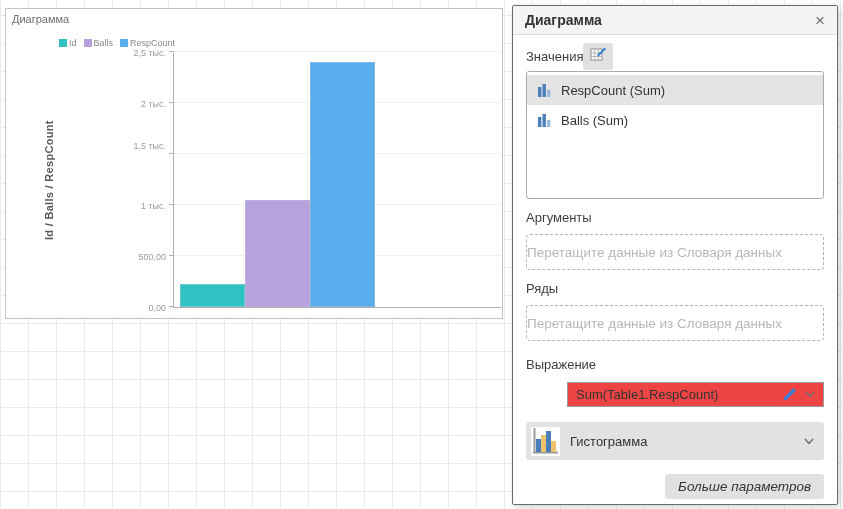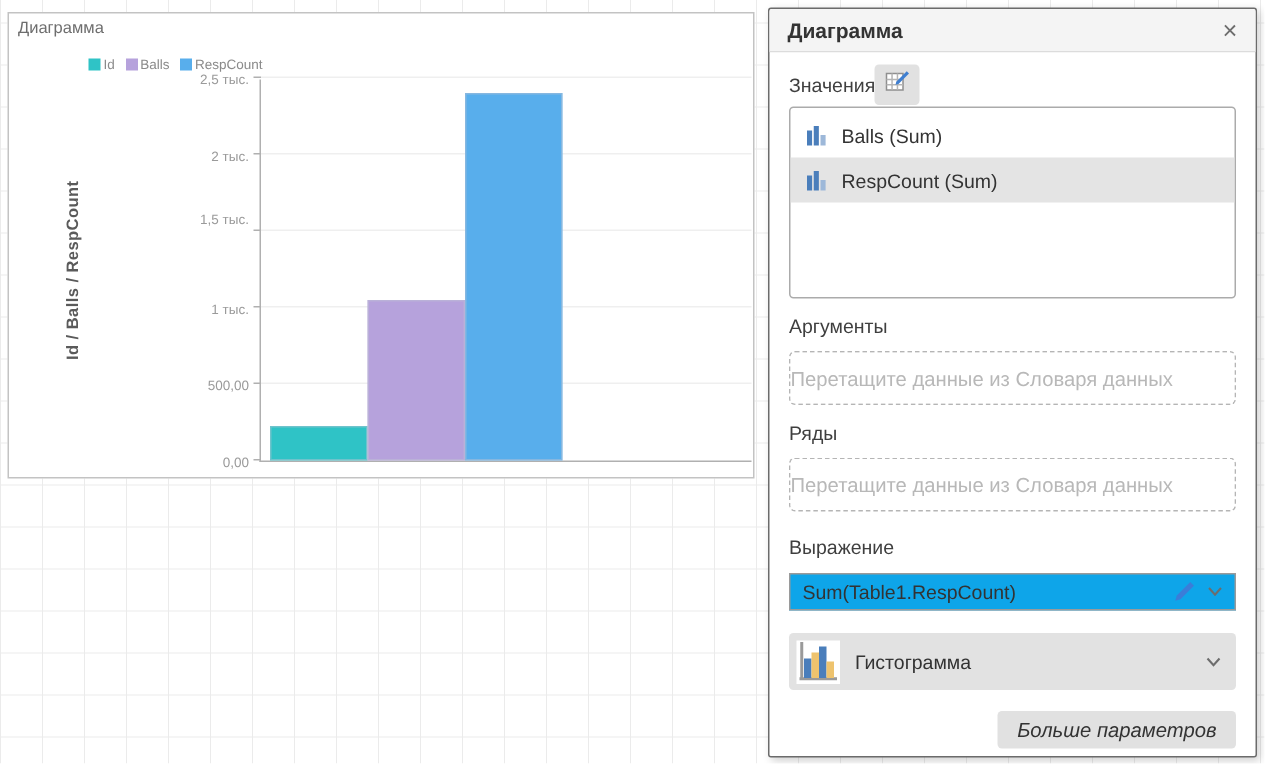--- a/index.html
+++ b/index.html
@@ -71,21 +71,21 @@
   .value-item.selected { background:#e4e4e4; }
   .sec-label { margin-top:11px; }
   .dropzone {
     margin-top:9px; height:36px; border:1px dashed #b5b5b5; border-radius:4px;
     display:flex; align-items:center; justify-content:flex-start;
   }
   .dropzone span { font-size:13.5px; color:#b8b8b8; }
   .expr-label { margin-top:16px; }
   .combo {
     margin-top:10px; height:25px; border:1px solid #9a9a9a; border-radius:0;
-    display:flex; align-items:center; padding:0 8px; gap:8px; background:#0ea5e9; cursor:pointer;
+    display:flex; align-items:center; padding:0 8px; gap:8px; background:#ef4444; cursor:pointer;margin-left:41px;
   }
   .combo-text { flex:1; font-size:13px; color:#333; white-space:nowrap; overflow:hidden; }
   .type-select {
     margin-top:15px; height:38px; background:#e2e2e2; border-radius:3px;
     display:flex; align-items:center; padding:0 10px 0 5px; gap:10px; cursor:pointer;
   }
   .type-icon { width:29px; height:29px; background:#fff; display:flex; align-items:flex-end; }
   .type-label { flex:1; font-size:13px; color:#333; }
   .btn-row { margin-top:14px; display:flex; justify-content:flex-end; }
   .btn {
@@ -158,41 +158,41 @@
               <rect x="1" y="3" width="11" height="11" fill="#fff" stroke="#8f8f8f" stroke-width="1"></rect>
               <path d="M1 7 H12 M1 10.5 H12 M4.7 3 V14 M8.3 3 V14" stroke="#b5b5b5" stroke-width="1" fill="none"></path>
               <path d="M14.5 1.5 L16 3 L9 10 L7 10.5 L7.5 8.5 Z" fill="#3f7fd1"></path>
             </svg>
           </span>
         </button>
       </div>
 
       <div class="values-list" id="values-list">
 
+  <div class="value-item selected">
+    <span style="display:flex">
+      <svg width="15" height="15" viewBox="0 0 15 15">
+        <rect x="1" y="4" width="3.4" height="10" fill="#4a7ebb"></rect>
+        <rect x="5.5" y="1" width="3.4" height="13" fill="#4a7ebb"></rect>
+        <rect x="10" y="7" width="3.4" height="7" fill="#9db8d9"></rect>
+      </svg>
+    </span>
+    <span>RespCount (Sum)</span>
+  </div>
+
   <div class="value-item">
     <span style="display:flex">
       <svg width="15" height="15" viewBox="0 0 15 15">
         <rect x="1" y="4" width="3.4" height="10" fill="#4a7ebb"></rect>
         <rect x="5.5" y="1" width="3.4" height="13" fill="#4a7ebb"></rect>
         <rect x="10" y="7" width="3.4" height="7" fill="#9db8d9"></rect>
       </svg>
     </span>
     <span>Balls (Sum)</span>
   </div>
-
-  <div class="value-item selected">
-    <span style="display:flex">
-      <svg width="15" height="15" viewBox="0 0 15 15">
-        <rect x="1" y="4" width="3.4" height="10" fill="#4a7ebb"></rect>
-        <rect x="5.5" y="1" width="3.4" height="13" fill="#4a7ebb"></rect>
-        <rect x="10" y="7" width="3.4" height="7" fill="#9db8d9"></rect>
-      </svg>
-    </span>
-    <span>RespCount (Sum)</span>
-  </div>
 </div>
 
       <div class="label sec-label">Аргументы</div>
       <div class="dropzone">
         <span>Перетащите данные из Словаря данных</span>
       </div>
 
       <div class="label sec-label">Ряды</div>
       <div class="dropzone">
         <span>Перетащите данные из Словаря данных</span>

